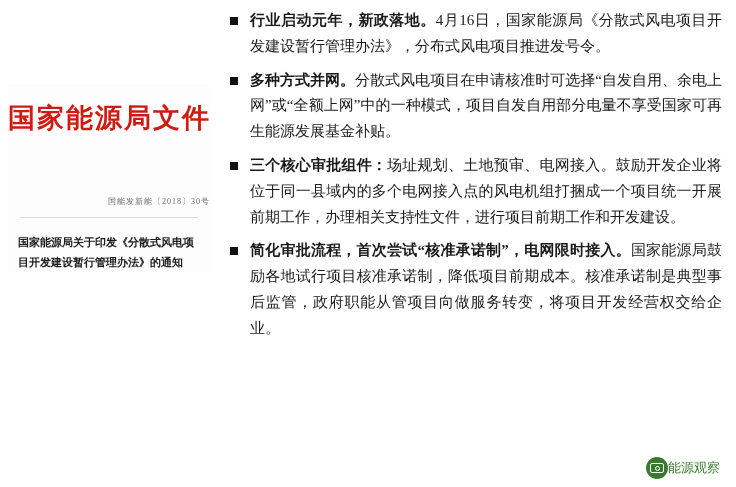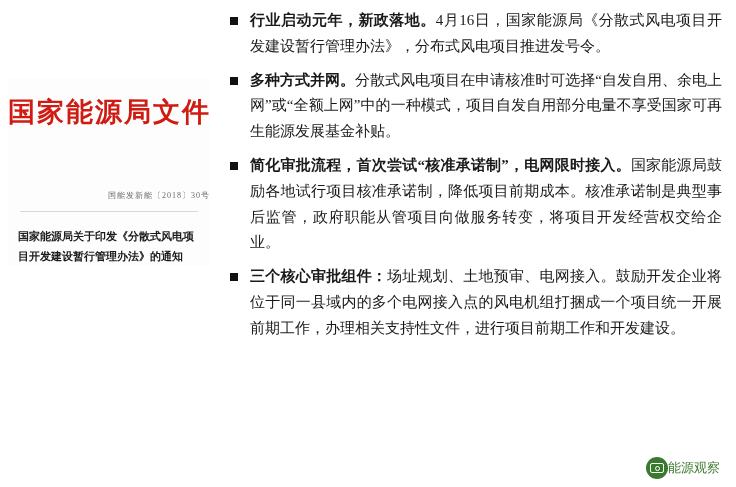--- a/index.html
+++ b/index.html
@@ -25,21 +25,21 @@
   .left-pane {
     position: relative;
     width: 218px;
     flex: 0 0 218px;
     background: #ffffff;
     overflow: hidden;
   }
   .doc-card {
     position: absolute;
     left: 8px;
-    top: 78px;
+    top: 84px;
     width: 202px;
     background: #fdfdfd;
   }
   .doc-title {
     text-align: center;
     color: #cf1b12;
     font-family: "Liberation Serif", serif;
     font-weight: bold;
     font-size: 27px;
     letter-spacing: 2px;
@@ -177,25 +177,25 @@
       <li class="bullet-item">
         <span class="marker"></span>
         <b>行业启动元年，新政落地。</b><span>4月16日，国家能源局《分散式风电项目开发建设暂行管理办法》，分布式风电项目推进发号令。</span>
       </li>
       <li class="bullet-item">
         <span class="marker"></span>
         <b>多种方式并网。</b><span>分散式风电项目在申请核准时可选择“自发自用、余电上网”或“全额上网”中的一种模式，项目自发自用部分电量不享受国家可再生能源发展基金补贴。</span>
       </li>
       <li class="bullet-item">
         <span class="marker"></span>
+        <b>三个核心审批组件：</b><span>场址规划、土地预审、电网接入。鼓励开发企业将位于同一县域内的多个电网接入点的风电机组打捆成一个项目统一开展前期工作，办理相关支持性文件，进行项目前期工作和开发建设。</span>
+      </li>
+      <li class="bullet-item">
+        <span class="marker"></span>
         <b>简化审批流程，首次尝试“核准承诺制”，电网限时接入。</b><span>国家能源局鼓励各地试行项目核准承诺制，降低项目前期成本。核准承诺制是典型事后监管，政府职能从管项目向做服务转变，将项目开发经营权交给企业。</span>
-      </li>
-      <li class="bullet-item">
-        <span class="marker"></span>
-        <b>三个核心审批组件：</b><span>场址规划、土地预审、电网接入。鼓励开发企业将位于同一县域内的多个电网接入点的风电机组打捆成一个项目统一开展前期工作，办理相关支持性文件，进行项目前期工作和开发建设。</span>
       </li>
     </ul>
 
     <div class="footer-account">
       <span class="qr-badge">
           <span class="cam"></span>
         </span>
       <span class="account-name">能源观察</span>
     </div>
   </div>

